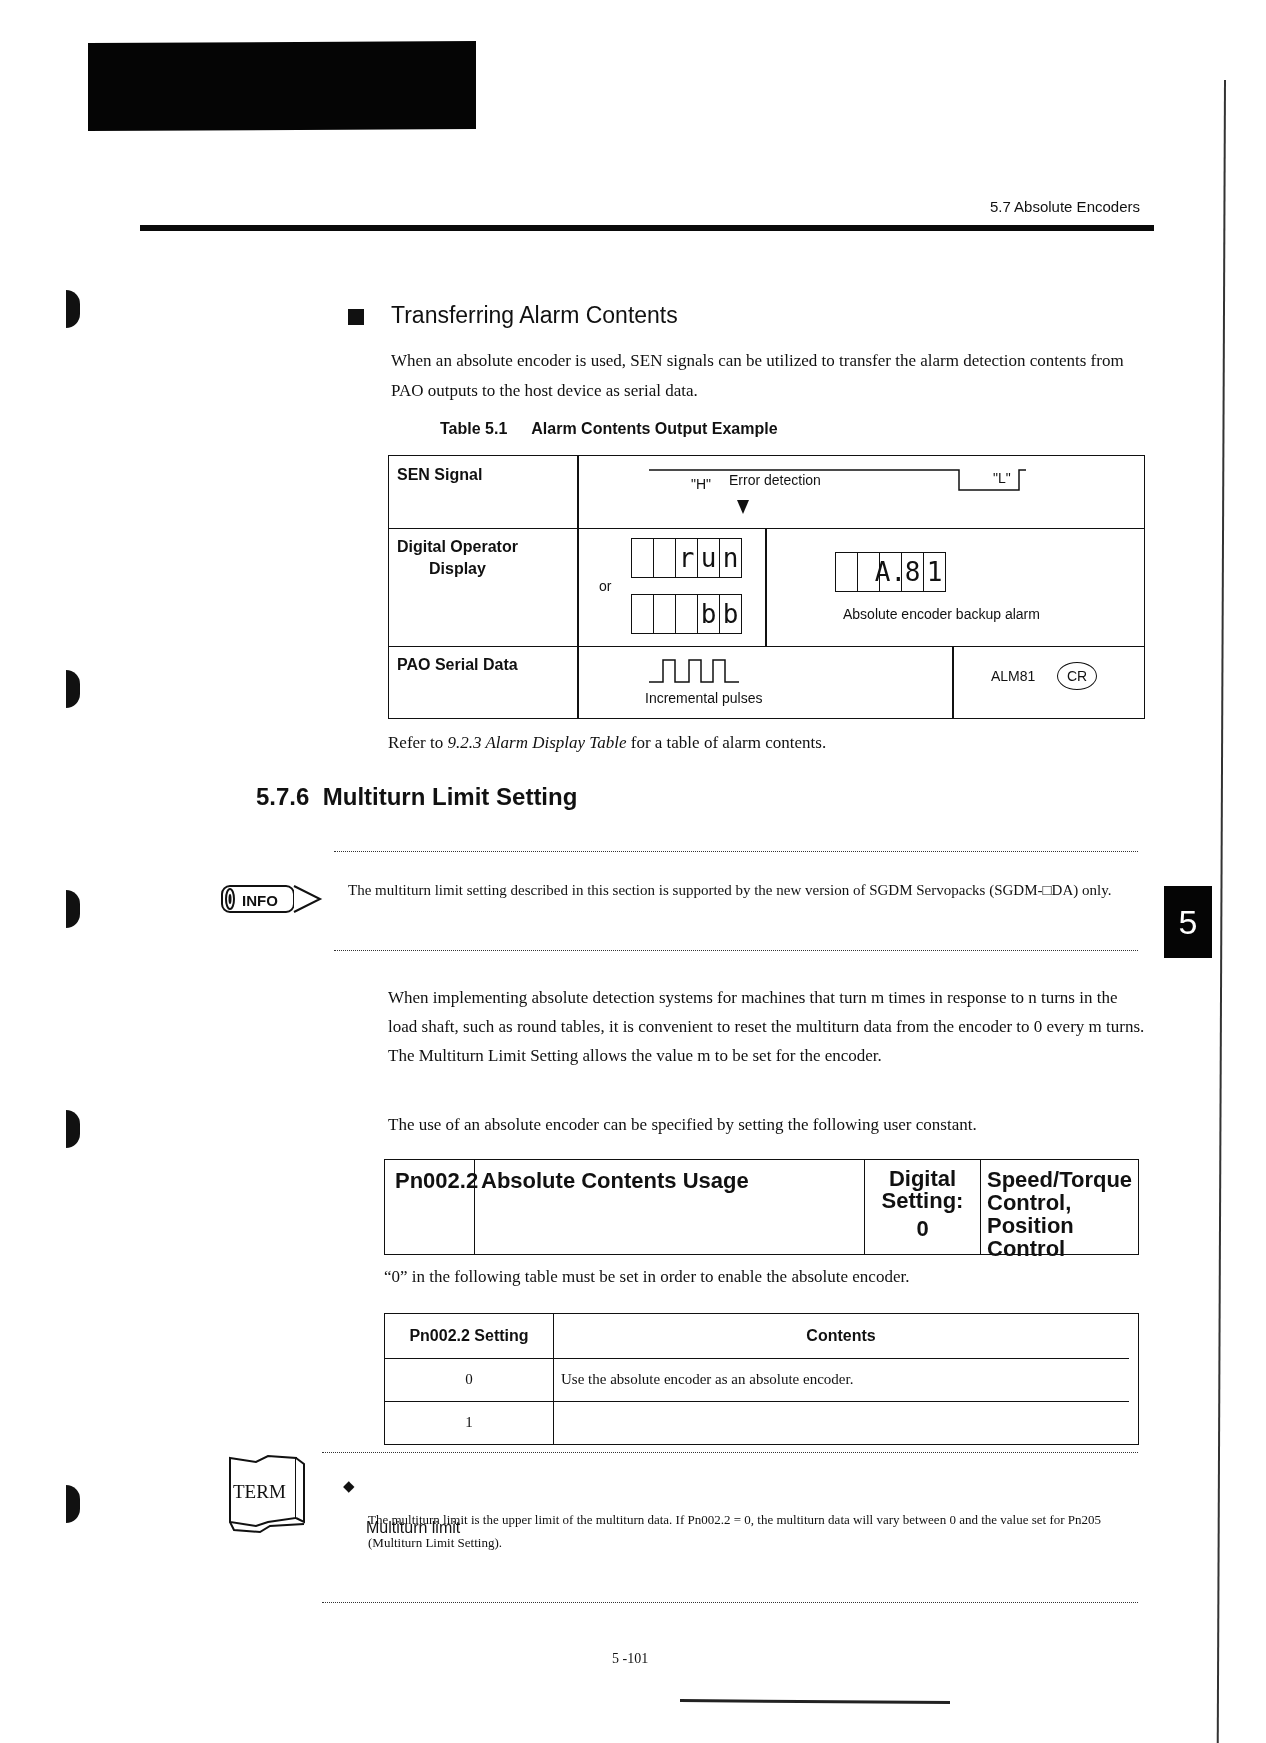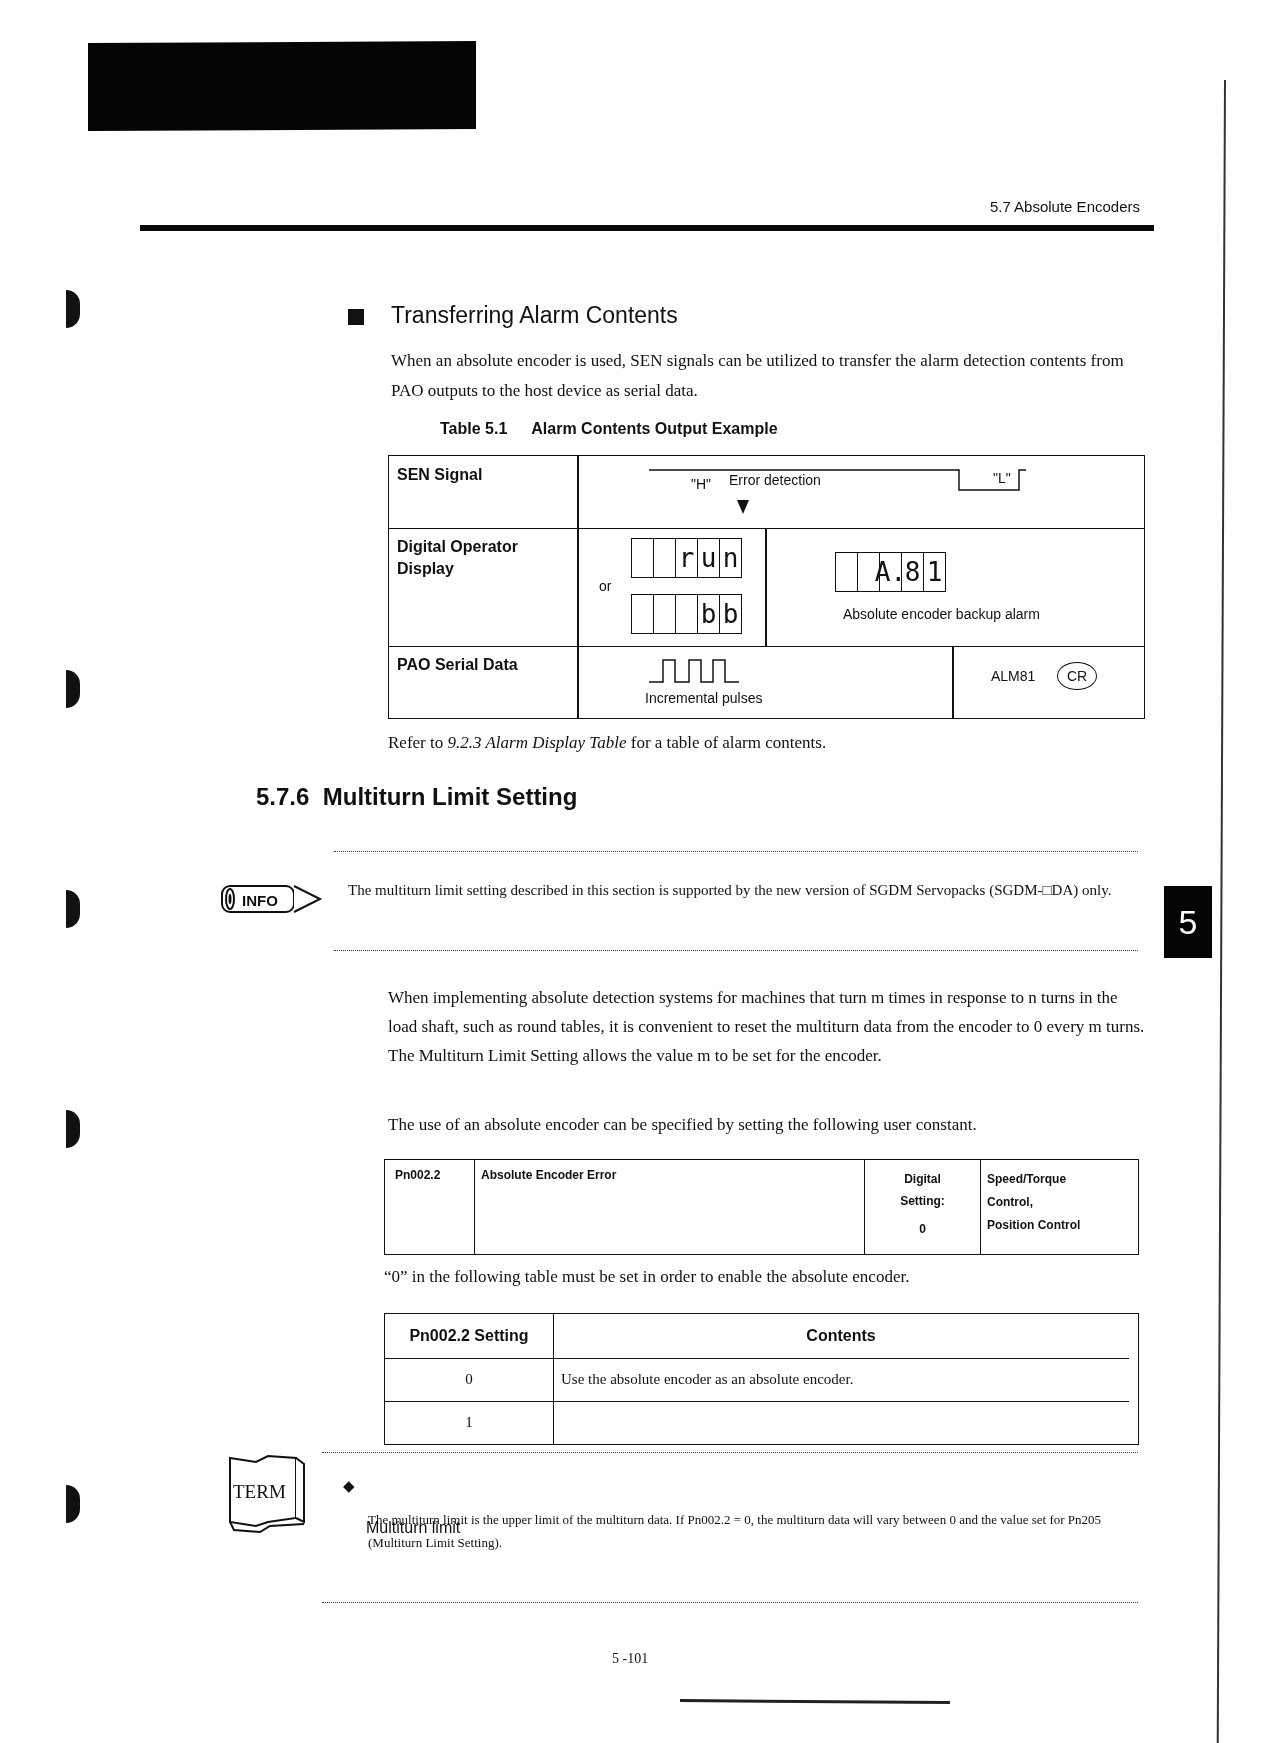--- a/index.html
+++ b/index.html
@@ -20,42 +20,42 @@
   #sec-bullet { left: 348px; top: 309px; width: 16px; height: 16px; background: #111; }
   #sec-title { left: 391px; top: 302px; font-size: 23px; }
   .body-text { font-size: 17px; line-height: 30px; }
   #p1 { left: 391px; top: 346px; width: 760px; }
   #table1-caption { left: 440px; top: 420px; font-size: 16px; font-weight: bold; }
   #table1-caption span + span { margin-left: 24px; }
 
   
   #table1 { left: 388px; top: 455px; width: 757px; height: 264px; border: 1.5px solid #111; box-sizing: border-box; }
   .t1-row { position: absolute; left: 0; right: 0; border-bottom: 1.5px solid #111; }
-  .t1-label { position: absolute; left: 8px; top: 8px; font-size: 16px; font-weight: bold; line-height: 22px; }
+  .t1-label { position: absolute; left: 8px; top: 8px; font-size: 16px; font-weight: bold; line-height: 22px; text-align: center; }
   .vline { position: absolute; top: 0; bottom: 0; width: 1.5px; background: #111; }
 
   .seg-display { position: absolute; display: flex; border: 1.5px solid #111; height: 38px; }
   .seg-display .cell { width: 21px; border-right: 1.5px solid #111; display: flex; align-items: center; justify-content: center; font-family: "DejaVu Sans Mono", monospace; font-size: 26px; line-height: 1; }
   .seg-display .cell:last-child { border-right: none; }
 
   .small-sans { font-size: 14px; }
 
   #p-refer { left: 388px; top: 728px; }
   #sub-title { left: 256px; top: 783px; font-size: 24px; font-weight: bold; }
 
   .dot-rule { position: absolute; height: 0; border-top: 1.5px dotted #333; }
 
   #info-icon { left: 220px; top: 878px; }
   #info-text { left: 348px; top: 879px; width: 800px; font-size: 15px; line-height: 23px; }
 
   #p2 { left: 388px; top: 983px; width: 760px; font-size: 17px; line-height: 29px; }
   #p3 { left: 388px; top: 1115px; font-size: 17px; }
 
   
-  #table2 { left: 384px; top: 1159px; width: 755px; height: 96px; border: 1.5px solid #111; box-sizing: border-box; font-family: "Liberation Sans", sans-serif; font-size: 12px; font-weight: bold; padding-left: 36px; }
+  #table2 { left: 384px; top: 1159px; width: 755px; height: 96px; border: 1.5px solid #111; box-sizing: border-box; font-family: "Liberation Sans", sans-serif; font-size: 22px; font-weight: bold; padding-left: 36px; }
   #table2 .c { position: absolute; top: 0; bottom: 0; }
   #p4 { left: 384px; top: 1267px; font-size: 17px; }
 
   
   #table3 { left: 384px; top: 1313px; width: 755px; height: 132px; border: 1.5px solid #111; box-sizing: border-box; }
   #table3 .row { position: absolute; left: 0; right: 9px; border-bottom: 1.5px solid #111; }
   #table3 .row:last-child { border-bottom: none; }
   #table3 .col1 { position: absolute; left: 0; width: 168px; top: 0; bottom: 0; display: flex; align-items: center; justify-content: center; border-right: 1.5px solid #111; }
   #table3 .col2 { position: absolute; left: 176px; right: 0; top: 0; bottom: 0; display: flex; align-items: center; }
   #table3 .hdr { font-family: "Liberation Sans", sans-serif; font-weight: bold; font-size: 16px; }
@@ -171,21 +171,21 @@
   </svg>
 </div>
 <div id="info-text" class="abs serif">The multiturn limit setting described in this section is supported by the new version of SGDM Servopacks (SGDM-□DA) only.</div>
 <div class="dot-rule" style="left:334px; top:950px; width:804px;"></div>
 
 <div id="p2" class="abs serif">When implementing absolute detection systems for machines that turn m times in response to n turns in the load shaft, such as round tables, it is convenient to reset the multiturn data from the encoder to 0 every m turns. The Multiturn Limit Setting allows the value m to be set for the encoder.</div>
 <div id="p3" class="abs serif">The use of an absolute encoder can be specified by setting the following user constant.</div>
 
 <div id="table2" class="abs">
   <div class="c" style="left:0; width:90px; border-right:1.5px solid #111; padding:8px 0 0 10px; box-sizing:border-box;">Pn002.2</div>
-  <div class="c" style="left:90px; width:390px; border-right:1.5px solid #111; padding:8px 0 0 6px; box-sizing:border-box;">Absolute Encoder Error</div>
+  <div class="c" style="left:90px; width:390px; border-right:1.5px solid #111; padding:8px 0 0 6px; box-sizing:border-box;">Absolute Contents Usage</div>
   <div class="c" style="left:480px; width:116px; border-right:1.5px solid #111; padding-top:8px; text-align:center; line-height:22px; box-sizing:border-box;">
     <div>Digital</div>
     <div>Setting:</div>
     <div style="margin-top:6px;">0</div>
   </div>
   <div class="c" style="left:596px; right:0; padding:8px 0 0 6px; line-height:23px; box-sizing:border-box;">
     <div>Speed/Torque</div>
     <div>Control,</div>
     <div>Position Control</div>
   </div>

